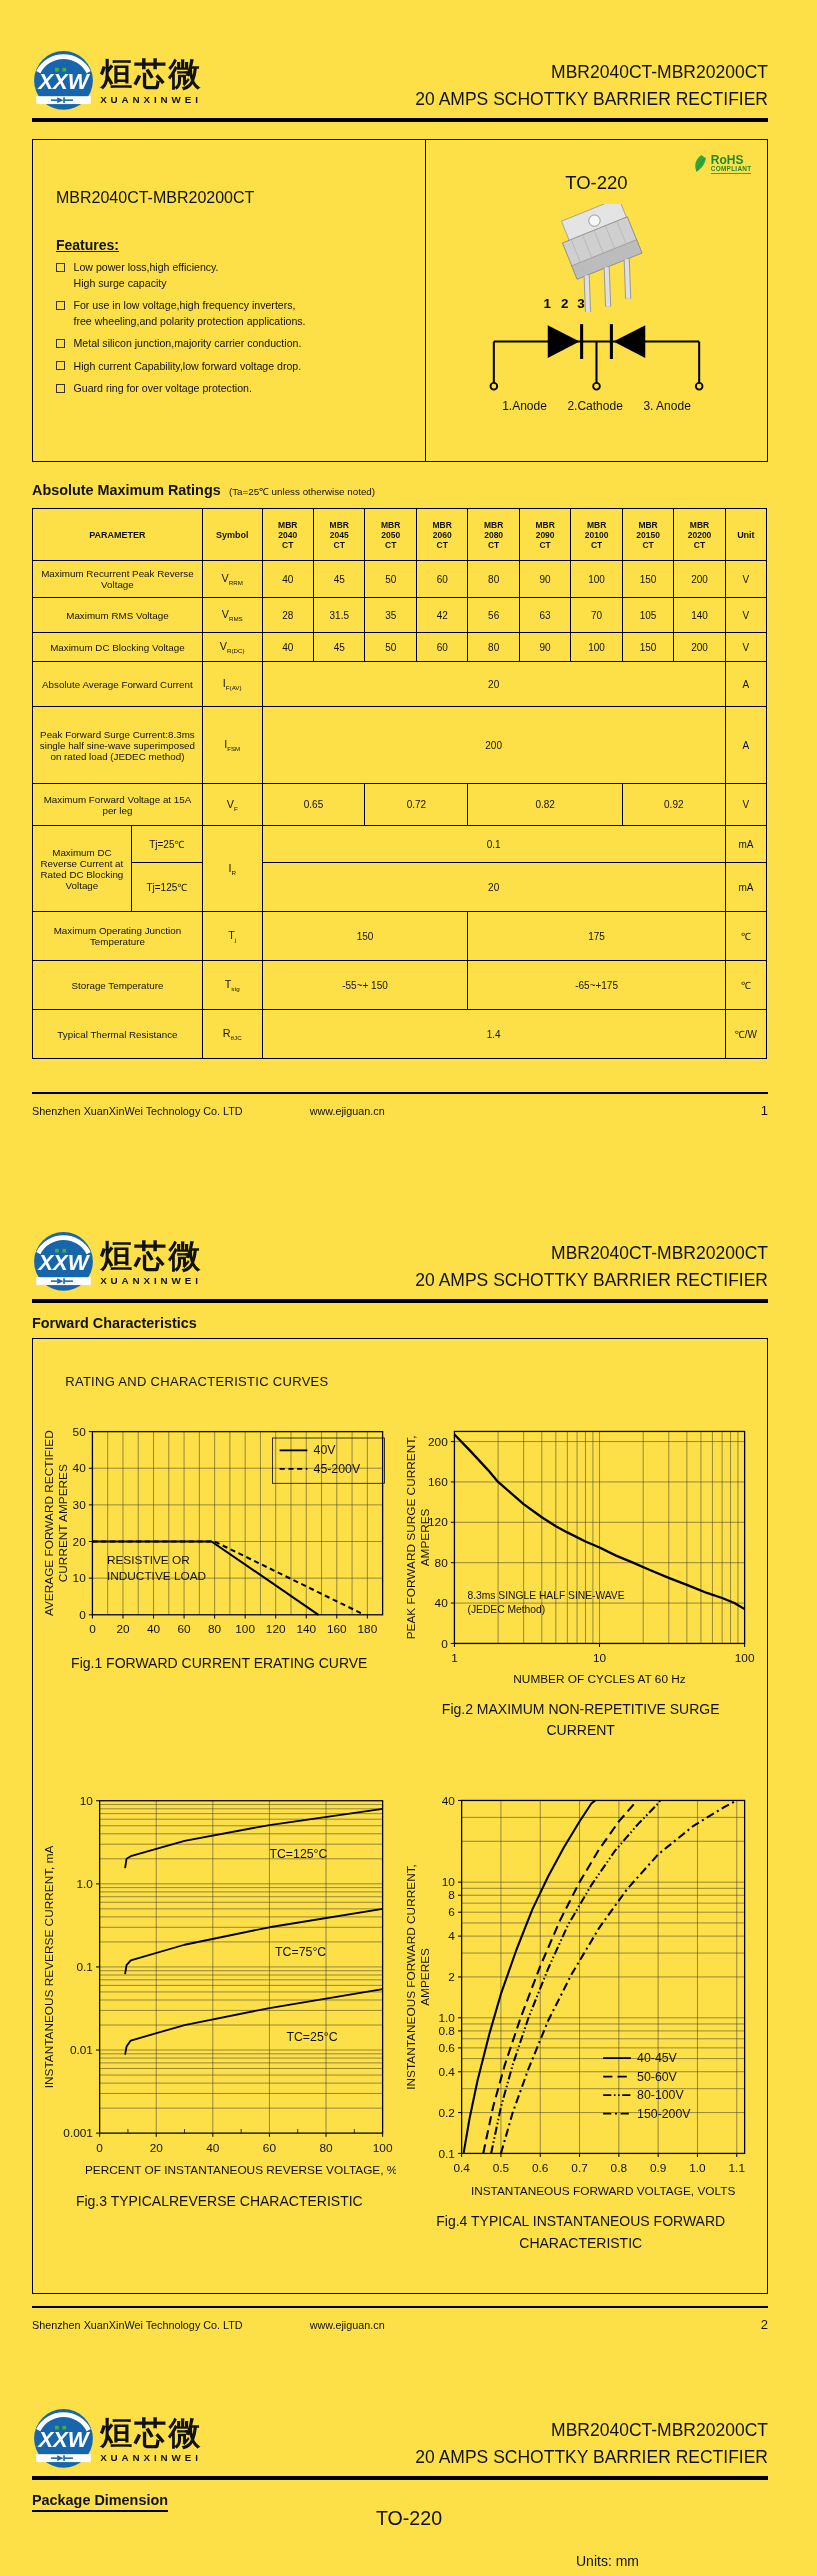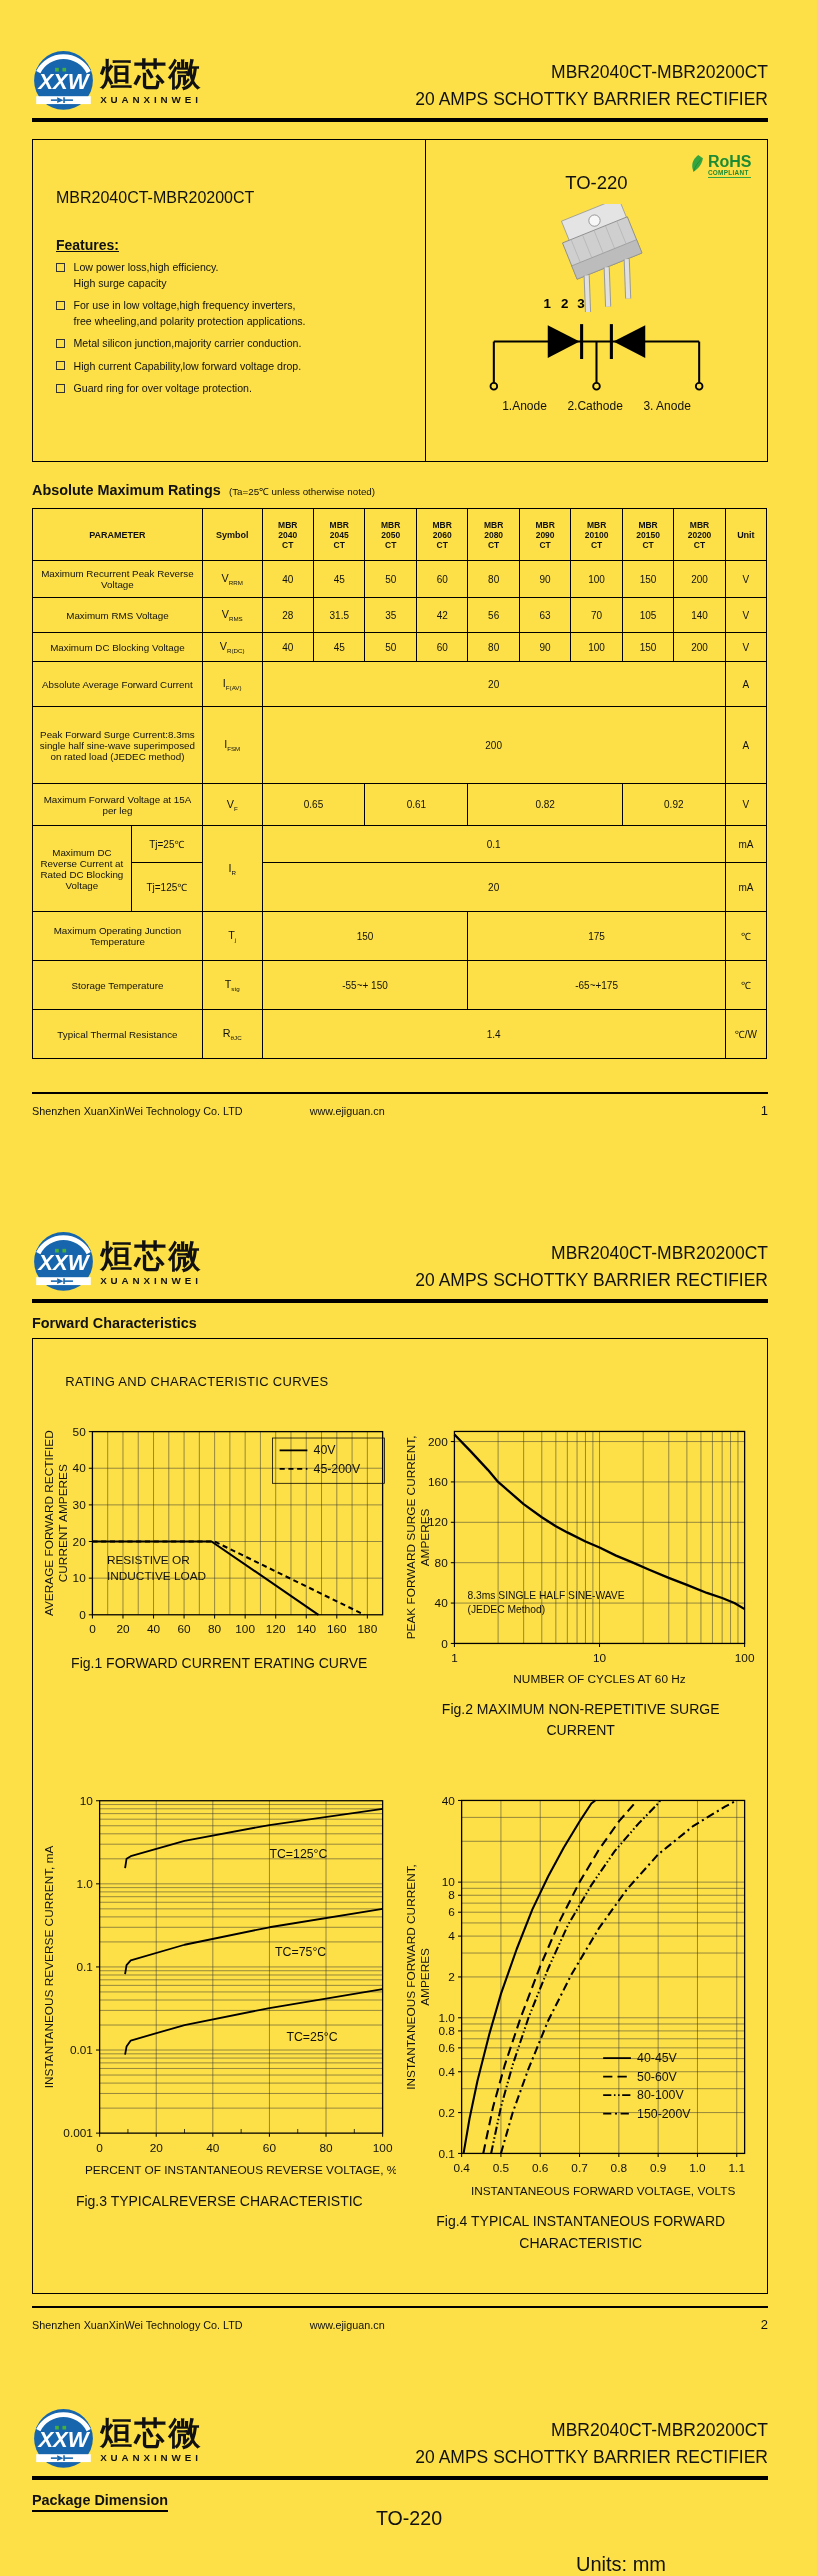--- a/index.html
+++ b/index.html
@@ -28,21 +28,21 @@
   .fbox{margin:17.5px 50px 0 32px;border:1.5px solid #000;height:321px;display:grid;grid-template-columns:53.4% 46.6%;}
   .fbox-l{padding:0 13.4px 0 23px;}
   .fbox-r{border-left:1.5px solid #000;position:relative;}
   .part-range{font-size:16px;margin-top:49px;}
   .features-title{font-size:14px;font-weight:600;margin-top:30px;text-decoration:underline;}
   .feat{display:grid;grid-template-columns:17.5px 1fr;margin-top:7.2px;font-size:10.6px;line-height:1.45;}
   .feat .cbx{width:6.7px;height:6.7px;border:1px solid #333;margin-top:2.6px;}
   .feat .l2:empty{display:none;}
   .rohs{position:absolute;top:13.4px;right:15.5px;display:flex;align-items:flex-start;}
   .rohs-txt{margin-left:2.1px;line-height:1;}
-  .rohs-name{font-size:16px;font-weight:bold;color:#1d8a34;}
+  .rohs-name{font-size:12px;font-weight:bold;color:#1d8a34;}
   .rohs-sub{font-size:6.4px;font-weight:bold;color:#1d8a34;letter-spacing:0.3px;border-bottom:1.5px solid #35a63f;padding-bottom:1px;}
   .to220-label{text-align:center;font-size:18.5px;margin-top:32px;}
   .pkg3d{display:block;margin:9.3px auto 0;}
   .diode-schem{display:block;margin:8.2px auto 0;}
   .pinout-row{display:flex;justify-content:center;gap:20.6px;font-size:12px;margin-top:2.1px;}
 
   
   .amr-head{margin:19.6px 50px 0 32px;display:flex;align-items:baseline;gap:8.2px;}
   .amr-title{font-size:14.4px;font-weight:bold;}
   .amr-sub{font-size:9.8px;}
@@ -62,21 +62,21 @@
   .curves-box{margin:6.2px 50px 0 32px;border:1.3px solid #000;height:954px;position:relative;padding:0 5.2px;}
   .curves-title{font-size:13px;margin:35px 0 0 27px;letter-spacing:0.3px;}
   .figrow{display:flex;justify-content:space-between;align-items:flex-start;padding:0 4.1px;}
   .figrow.r1{margin-top:34px;} .figrow.r2{margin-top:49px;}
   .figblock{width:354px;text-align:center;}
   .figcap{font-size:14px;margin-top:6.2px;line-height:1.55;white-space:pre-line;}
 
   
   .pkg-title{display:inline-block;margin:12.4px 0 0 32px;font-size:14.4px;font-weight:bold;border-bottom:2.1px solid #000;padding-bottom:1.5px;}
   .to220-big{position:absolute;top:106px;left:0;width:100%;text-align:center;font-size:19.6px;}
-  .units{position:absolute;top:152px;left:576px;font-size:20px;}
+  .units{position:absolute;top:152px;left:576px;font-size:14px;}
 </style>
 </head>
 <body>
 
 <div class="sheet s1">
   <div class="hdr">
     <div class="logo">
       <svg width="63" height="63" viewBox="0 0 120 120">
         <circle cx="60" cy="58" r="56" fill="#1766ad"></circle>
         <path d="M12 42 A54 54 0 0 1 108 42" stroke="#fff" stroke-width="9" fill="none"></path>
@@ -290,21 +290,21 @@
     <tr class="h150">
       <td colspan="2" class="plabel">Peak Forward Surge Current:8.3ms single half sine-wave superimposed on rated load (JEDEC method)</td>
       <td class="sym"><span>I</span><sub>FSM</sub></td>
       <td colspan="9">200</td>
       <td>A</td>
     </tr>
     <tr class="h82">
       <td colspan="2" class="plabel">Maximum Forward Voltage at 15A per leg</td>
       <td class="sym"><span>V</span><sub>F</sub></td>
       <td colspan="2">0.65</td>
-      <td colspan="2">0.61</td>
+      <td colspan="2">0.72</td>
       <td colspan="3">0.82</td>
       <td colspan="2">0.92</td>
       <td>V</td>
     </tr>
     <tr class="h72">
       <td rowspan="2" class="plabel">Maximum DC Reverse Current at Rated DC Blocking Voltage</td>
       <td>Tj=25℃</td>
       <td rowspan="2" class="sym"><span>I</span><sub>R</sub></td>
       <td colspan="9">0.1</td>
       <td>mA</td>

